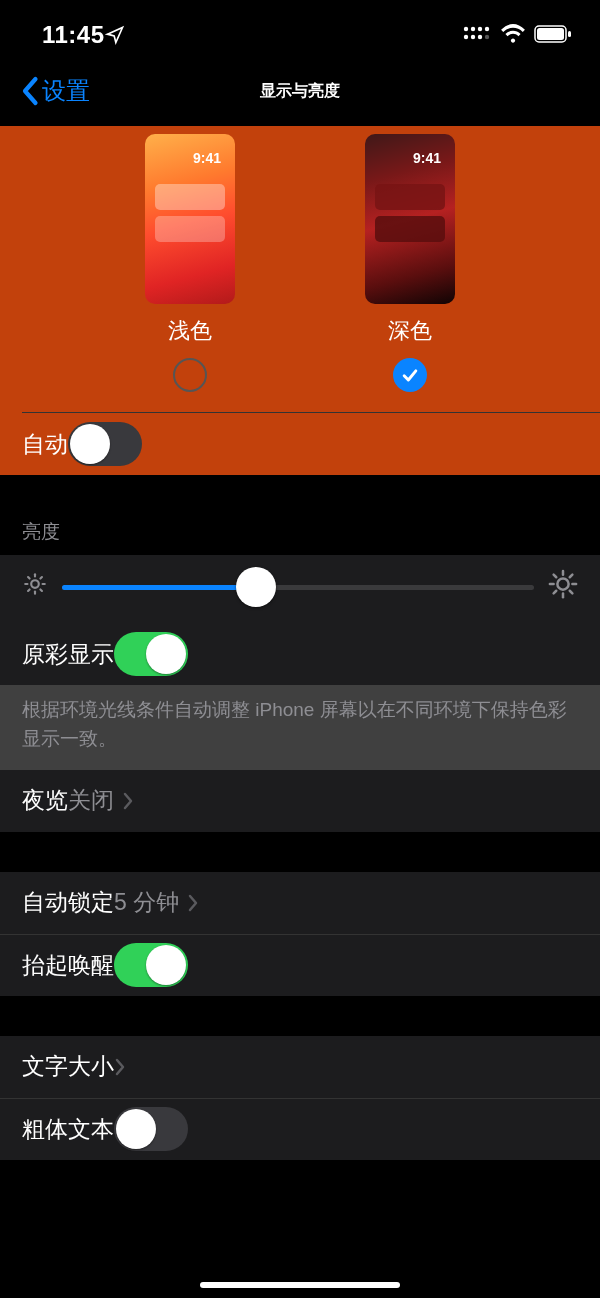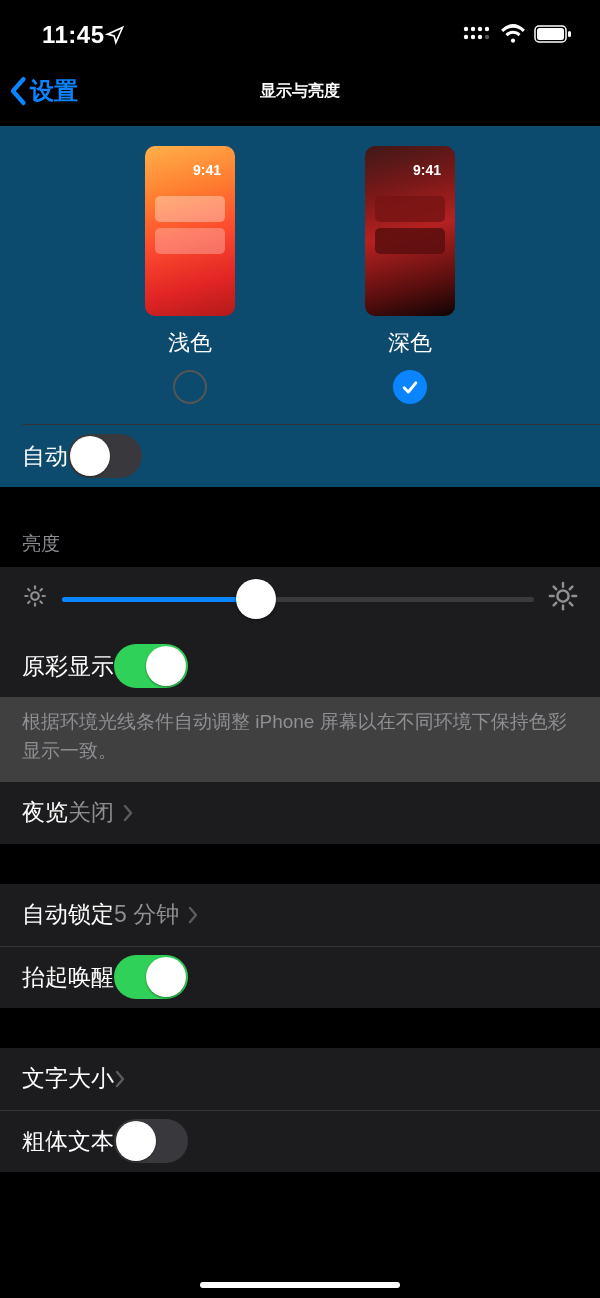--- a/index.html
+++ b/index.html
@@ -7,29 +7,29 @@
   .screen { width: 600px; height: 1298px; background: #000; font-size: 22px; position: relative; }
 
   
   .status-bar { display: flex; align-items: center; justify-content: space-between; padding: 14px 28px 0 42px; height: 56px; font-weight: 600; font-size: 24px; letter-spacing: 0.5px;}
   .status-left { display:flex; align-items:center; }
   .status-right { display: flex; align-items: center; gap: 8px; }
   .loc-icon svg { display:block; }
 
   
   .nav-bar { display: flex; align-items: center; height: 70px; position: relative; }
-  .nav-back { color: #0a84ff; display: flex; align-items: center; font-size: 24px; padding-left: 8px; font-weight: bold; }
+  .nav-back { color: #0a84ff; display: flex; align-items: center; font-size: 24px; padding-left: 20px; }
   .nav-back svg { margin-right: 0px; }
   .nav-title { position: absolute; left:0; right:0; text-align:center; font-size: 16px; font-weight: 600; pointer-events:none;}
 
   
   .section-header { color: #8e8e93; font-size: 19px; padding: 14px 22px 10px; background:#000; text-align:left;}
 
   
-  .appearance-cell { background: #0c4a6e; padding: 20px 0 0; }
+  .appearance-cell { background: #c2410c; padding: 8px 0 0; }
   .appearance-row { display: flex; justify-content: center; gap: 130px; padding: 0 30px 20px; }
   .appearance-option { display:flex; flex-direction:column; align-items:center; gap:12px;}
   .thumb { width: 90px; height: 170px; border-radius: 10px; position: relative; overflow: hidden; }
   .thumb-light { background: linear-gradient(165deg,#ffb04a 0%,#ff7a2e 30%,#ff4d2e 52%,#e02424 80%,#b21a1a 100%); }
   .thumb-dark  { background: linear-gradient(165deg,#401818 0%, #781818 25%, #b52121 50%, #5a0e0e 80%, #100404 100%); }
   .thumb-time { position:absolute; top:16px; right:14px; font-size:14px; font-weight:600; color:#fff; }
   .thumb-widget { position:absolute; left:10px; right:10px; height:26px; border-radius:5px; }
   .thumb-light .w1 { top:50px;  background: rgba(255,255,255,0.35); }
   .thumb-light .w2 { top:82px; background: rgba(255,255,255,0.28); }
   .thumb-dark  .w1 { top:50px;  background: rgba(120,20,20,0.85); }

